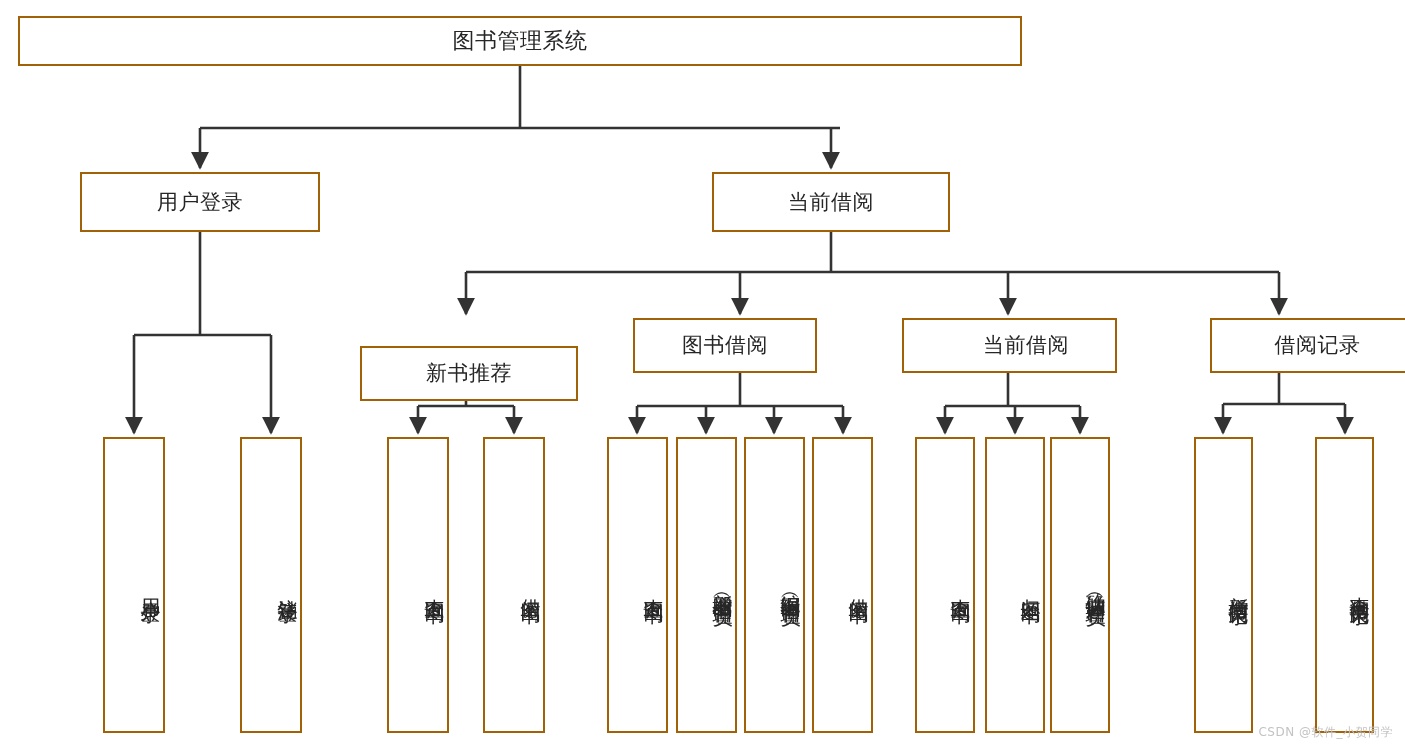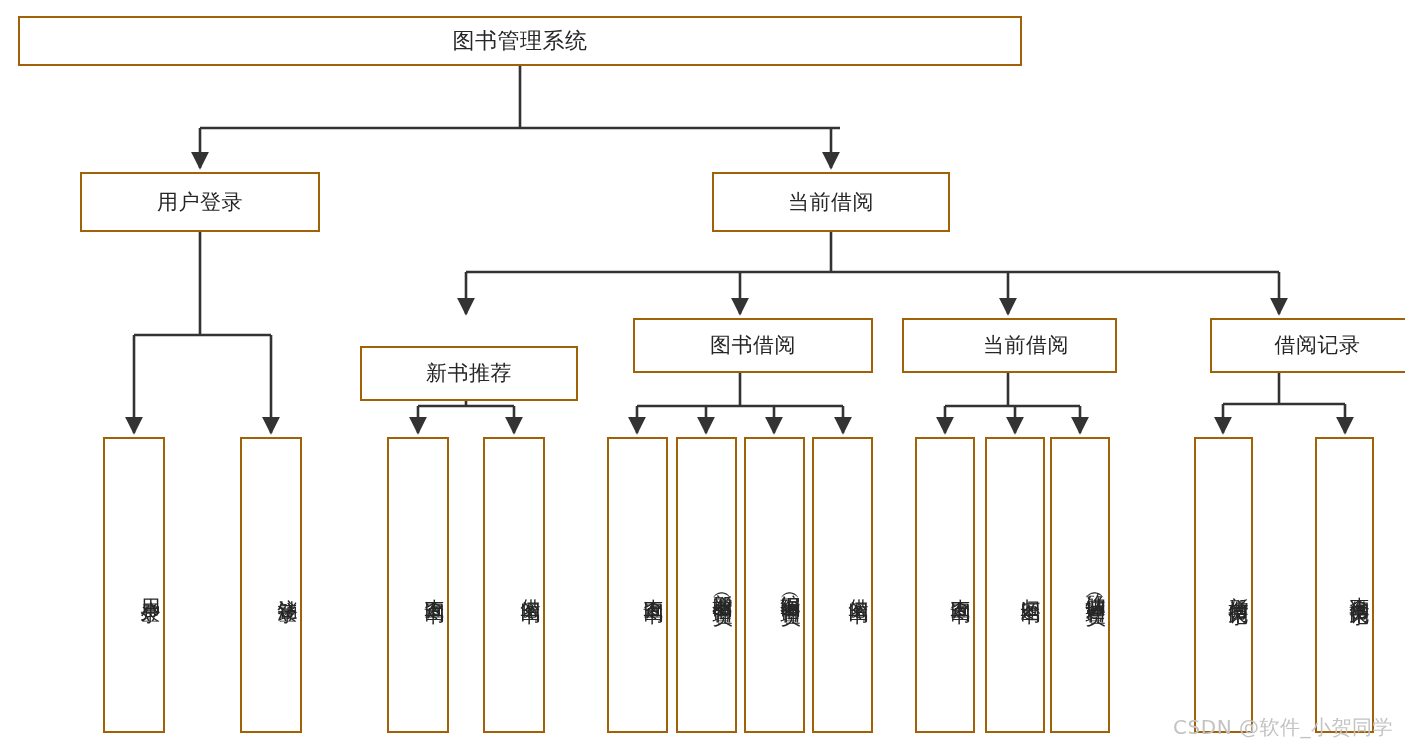--- a/index.html
+++ b/index.html
@@ -59,21 +59,21 @@
   .node.v .vtext {
     writing-mode: vertical-rl;
     text-orientation: upright;
     white-space: nowrap;
   }
   
   #watermark {
     position: absolute;
     right: 12px;
     bottom: 6px;
-    font-size: 20px;
+    font-size: 12px;
     color: #c3c3c3;
     white-space: nowrap;
     letter-spacing: 0.5px;
   }
 </style>
 </head>
 <body>
 
 <div id="diagram">
 
@@ -134,21 +134,21 @@
   <div class="node h" style="left:80px; top:172px; width:240px; height:60px;">
     <span>用户登录</span>
   </div>
   <div class="node h" style="left:712px; top:172px; width:238px; height:60px;">
     <span>当前借阅</span>
   </div>
 
   <div class="node h" style="left:360px; top:318px; width:218px; height:55px;margin-top:28px;">
     <span>新书推荐</span>
   </div>
-  <div class="node h" style="left:633px; top:318px; width:240px; height:55px;justify-content:center;">
+  <div class="node h" style="left:633px; top:318px; width:184px; height:55px;justify-content:center;">
     <span>图书借阅</span>
   </div>
   <div class="node h" style="left:902px; top:318px; width:215px; height:55px;padding-left:33px;">
     <span>当前借阅</span>
   </div>
   <div class="node h" style="left:1172px; top:318px; width:215px; height:55px;margin-left:38px;">
     <span>借阅记录</span>
   </div>
 
   <div class="node v" style="left:103px; top:437px; width:62px; height:296px;">

